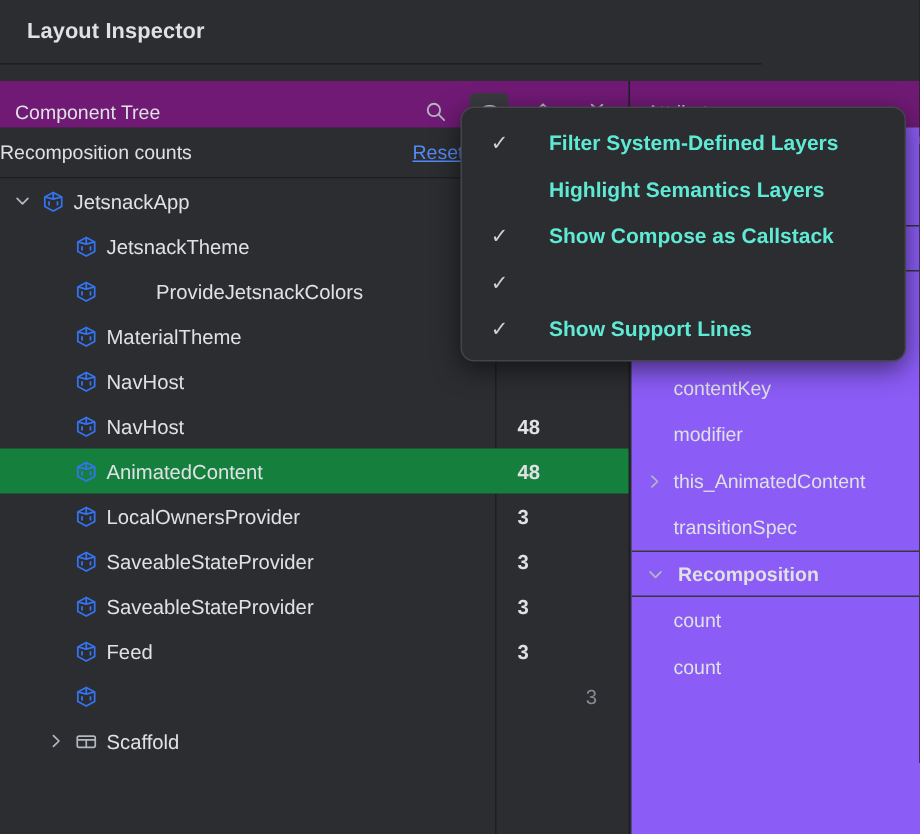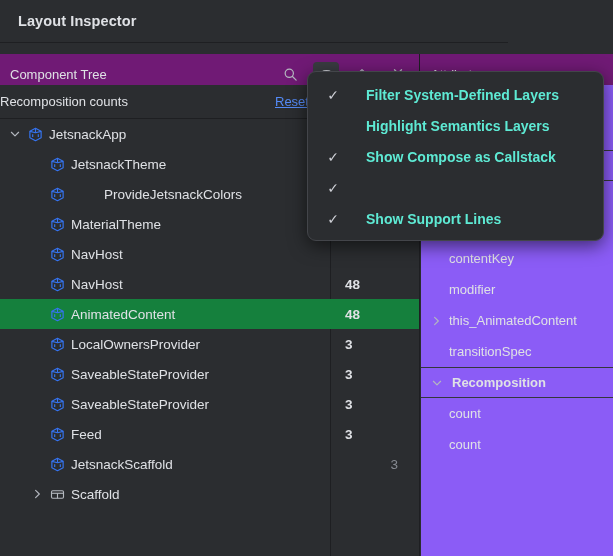--- a/index.html
+++ b/index.html
@@ -358,21 +358,20 @@
         <div class="row" style="top: 330px;">
           <div class="node-icon" style="left: 49px;">
             <svg width="15" height="15" viewBox="0 0 16 16" fill="none" stroke="#3574f0" stroke-width="1.25" stroke-linejoin="round">
               <path d="M8 1.4 L14 4.6 L14 11.4 L8 14.6 L2 11.4 L2 4.6 Z"></path>
               <path d="M8 1.4 L8 6.1"></path>
               <path d="M2 4.6 L8 6.1 L14 4.6"></path>
               <path d="M5 7.6 L5 10.6"></path>
               <path d="M11 7.6 L11 10.6"></path>
             </svg>
           </div>
-          <div class="node-label" style="left: 71px;">JetsnackScaffold</div>
           <div class="count dim">3</div>
         </div>
         <div class="row" style="top: 360px;">
           <div class="twisty" style="left: 30px;">
             <svg width="12" height="12" viewBox="0 0 13 13" fill="none" stroke="#b4b8bf" stroke-width="1.25" stroke-linecap="round" stroke-linejoin="round">
               <polyline points="5,2.6 9,6.5 5,10.4"></polyline>
             </svg>
           </div>
           <div class="node-icon" style="left: 49px;">
             <svg width="15" height="15" viewBox="0 0 16 16" fill="none" stroke="#b4b8bf" stroke-width="1.2">

